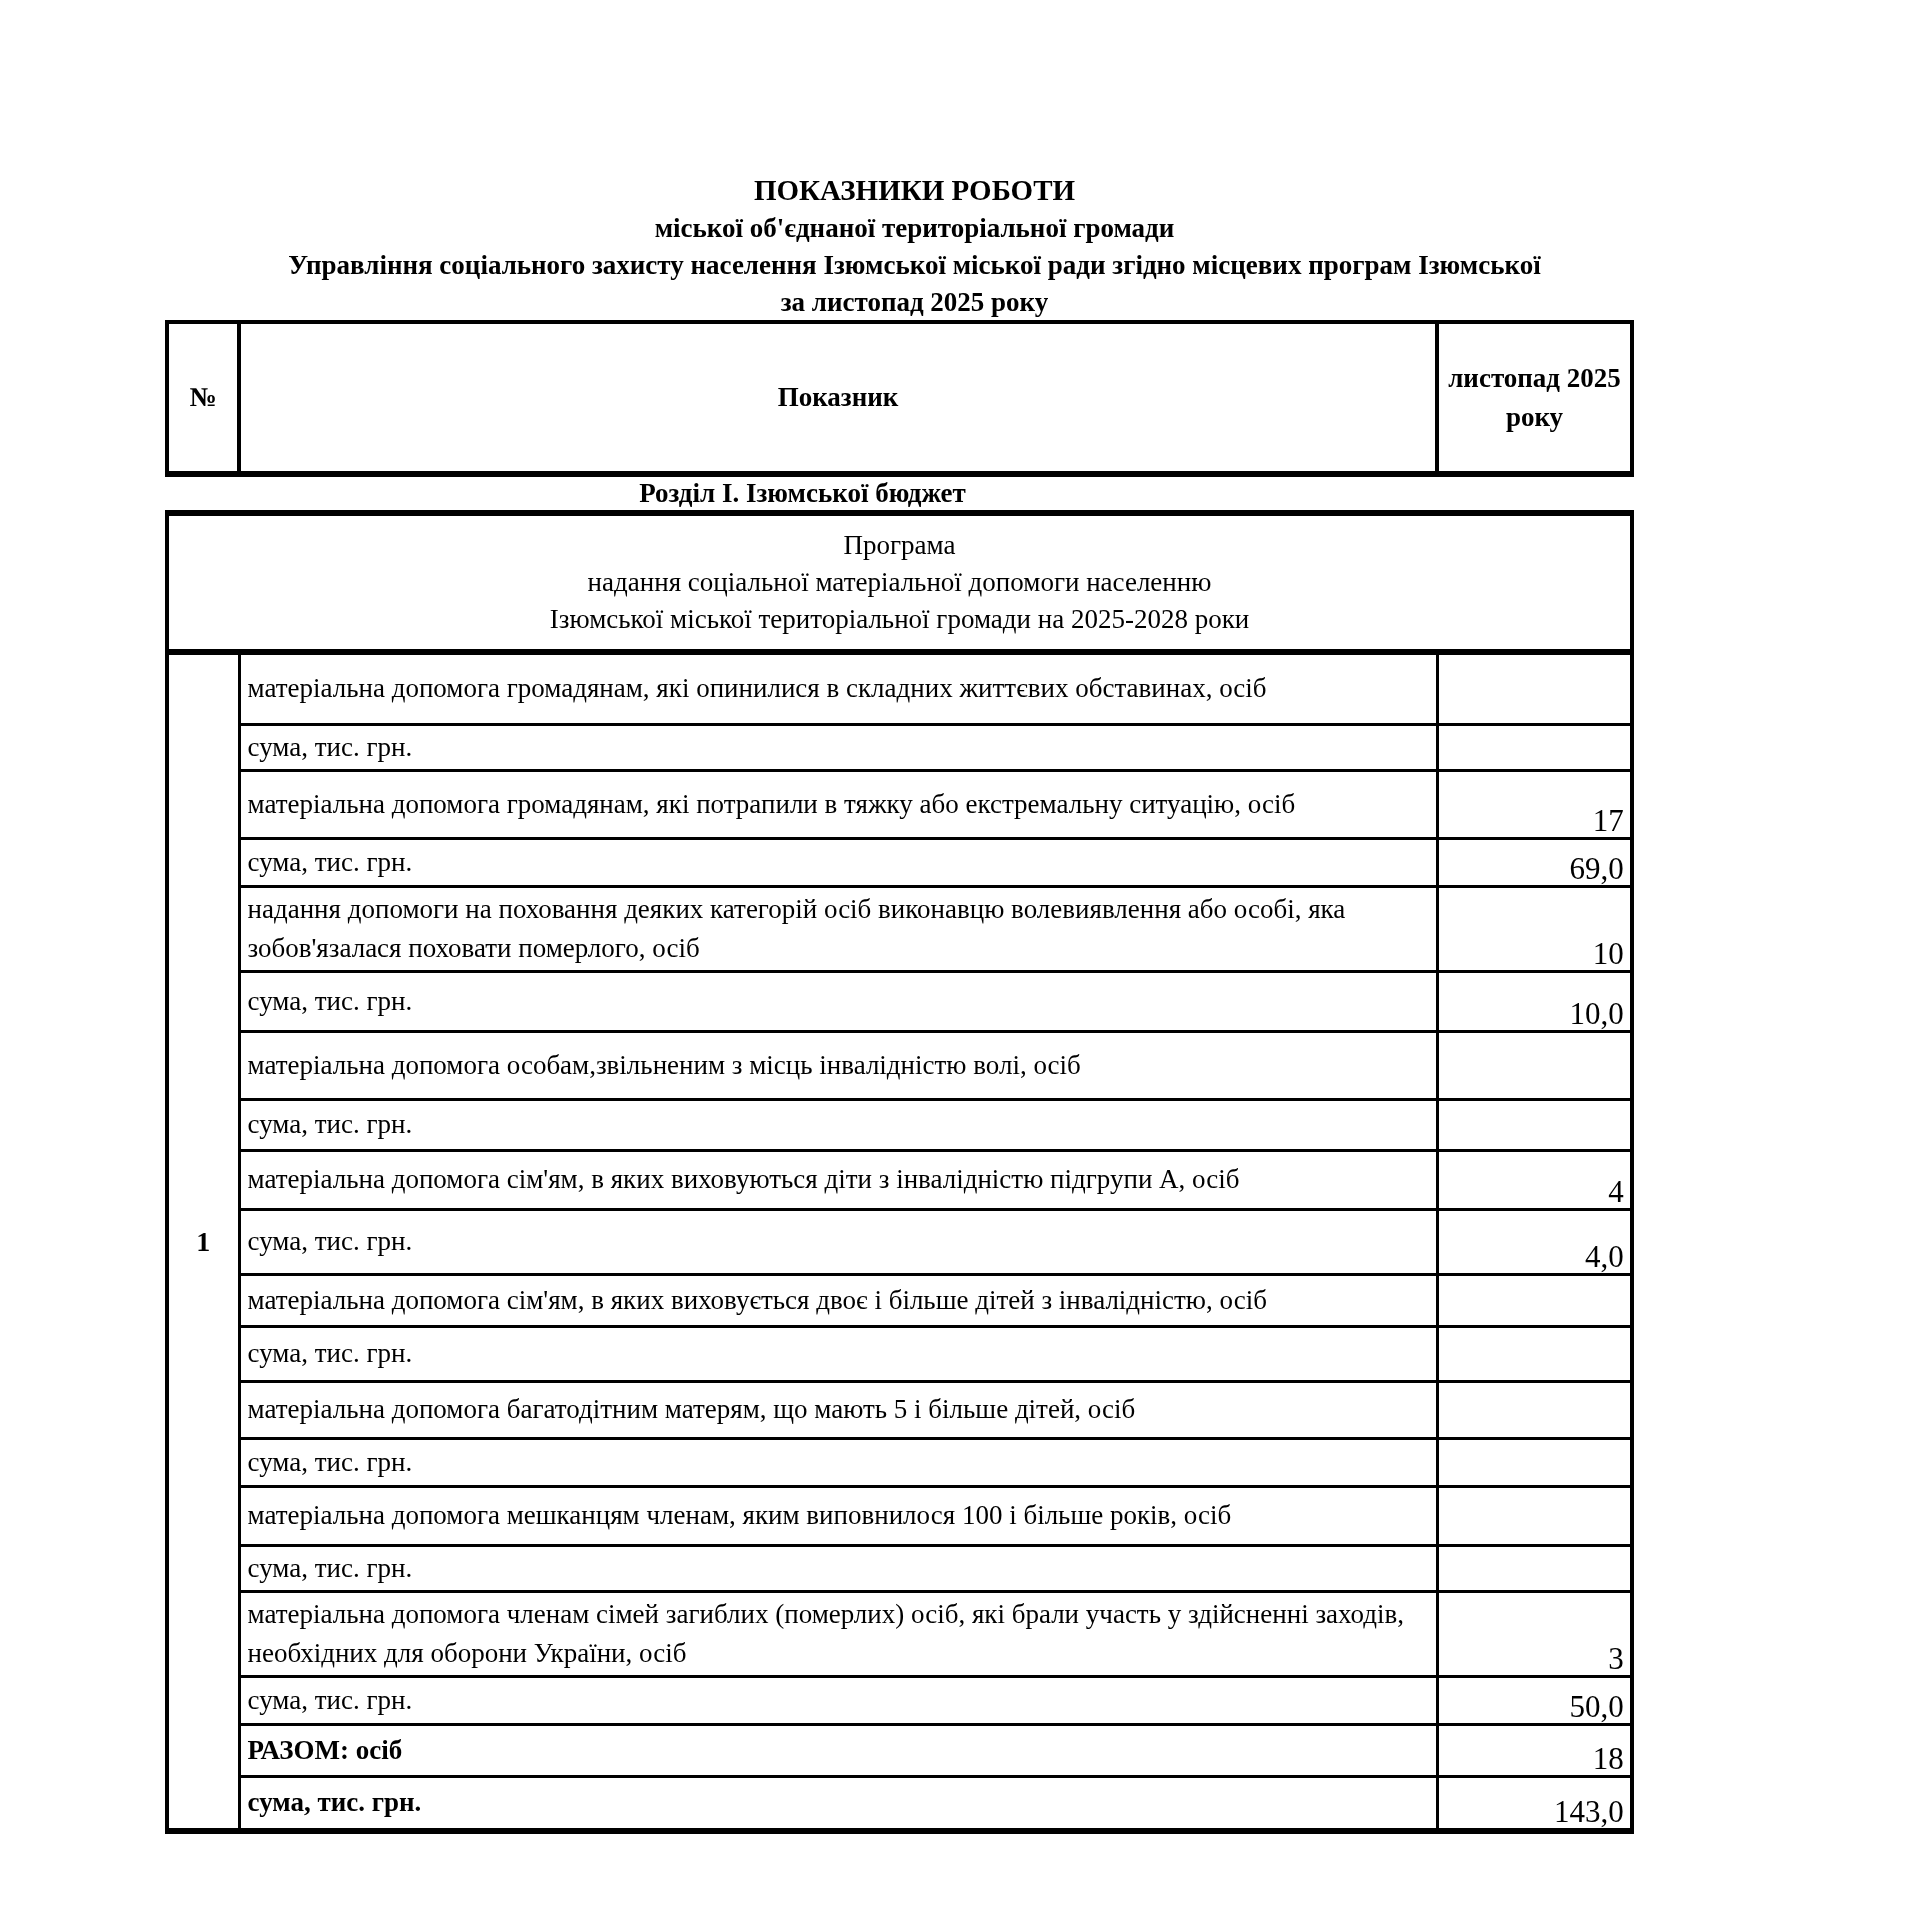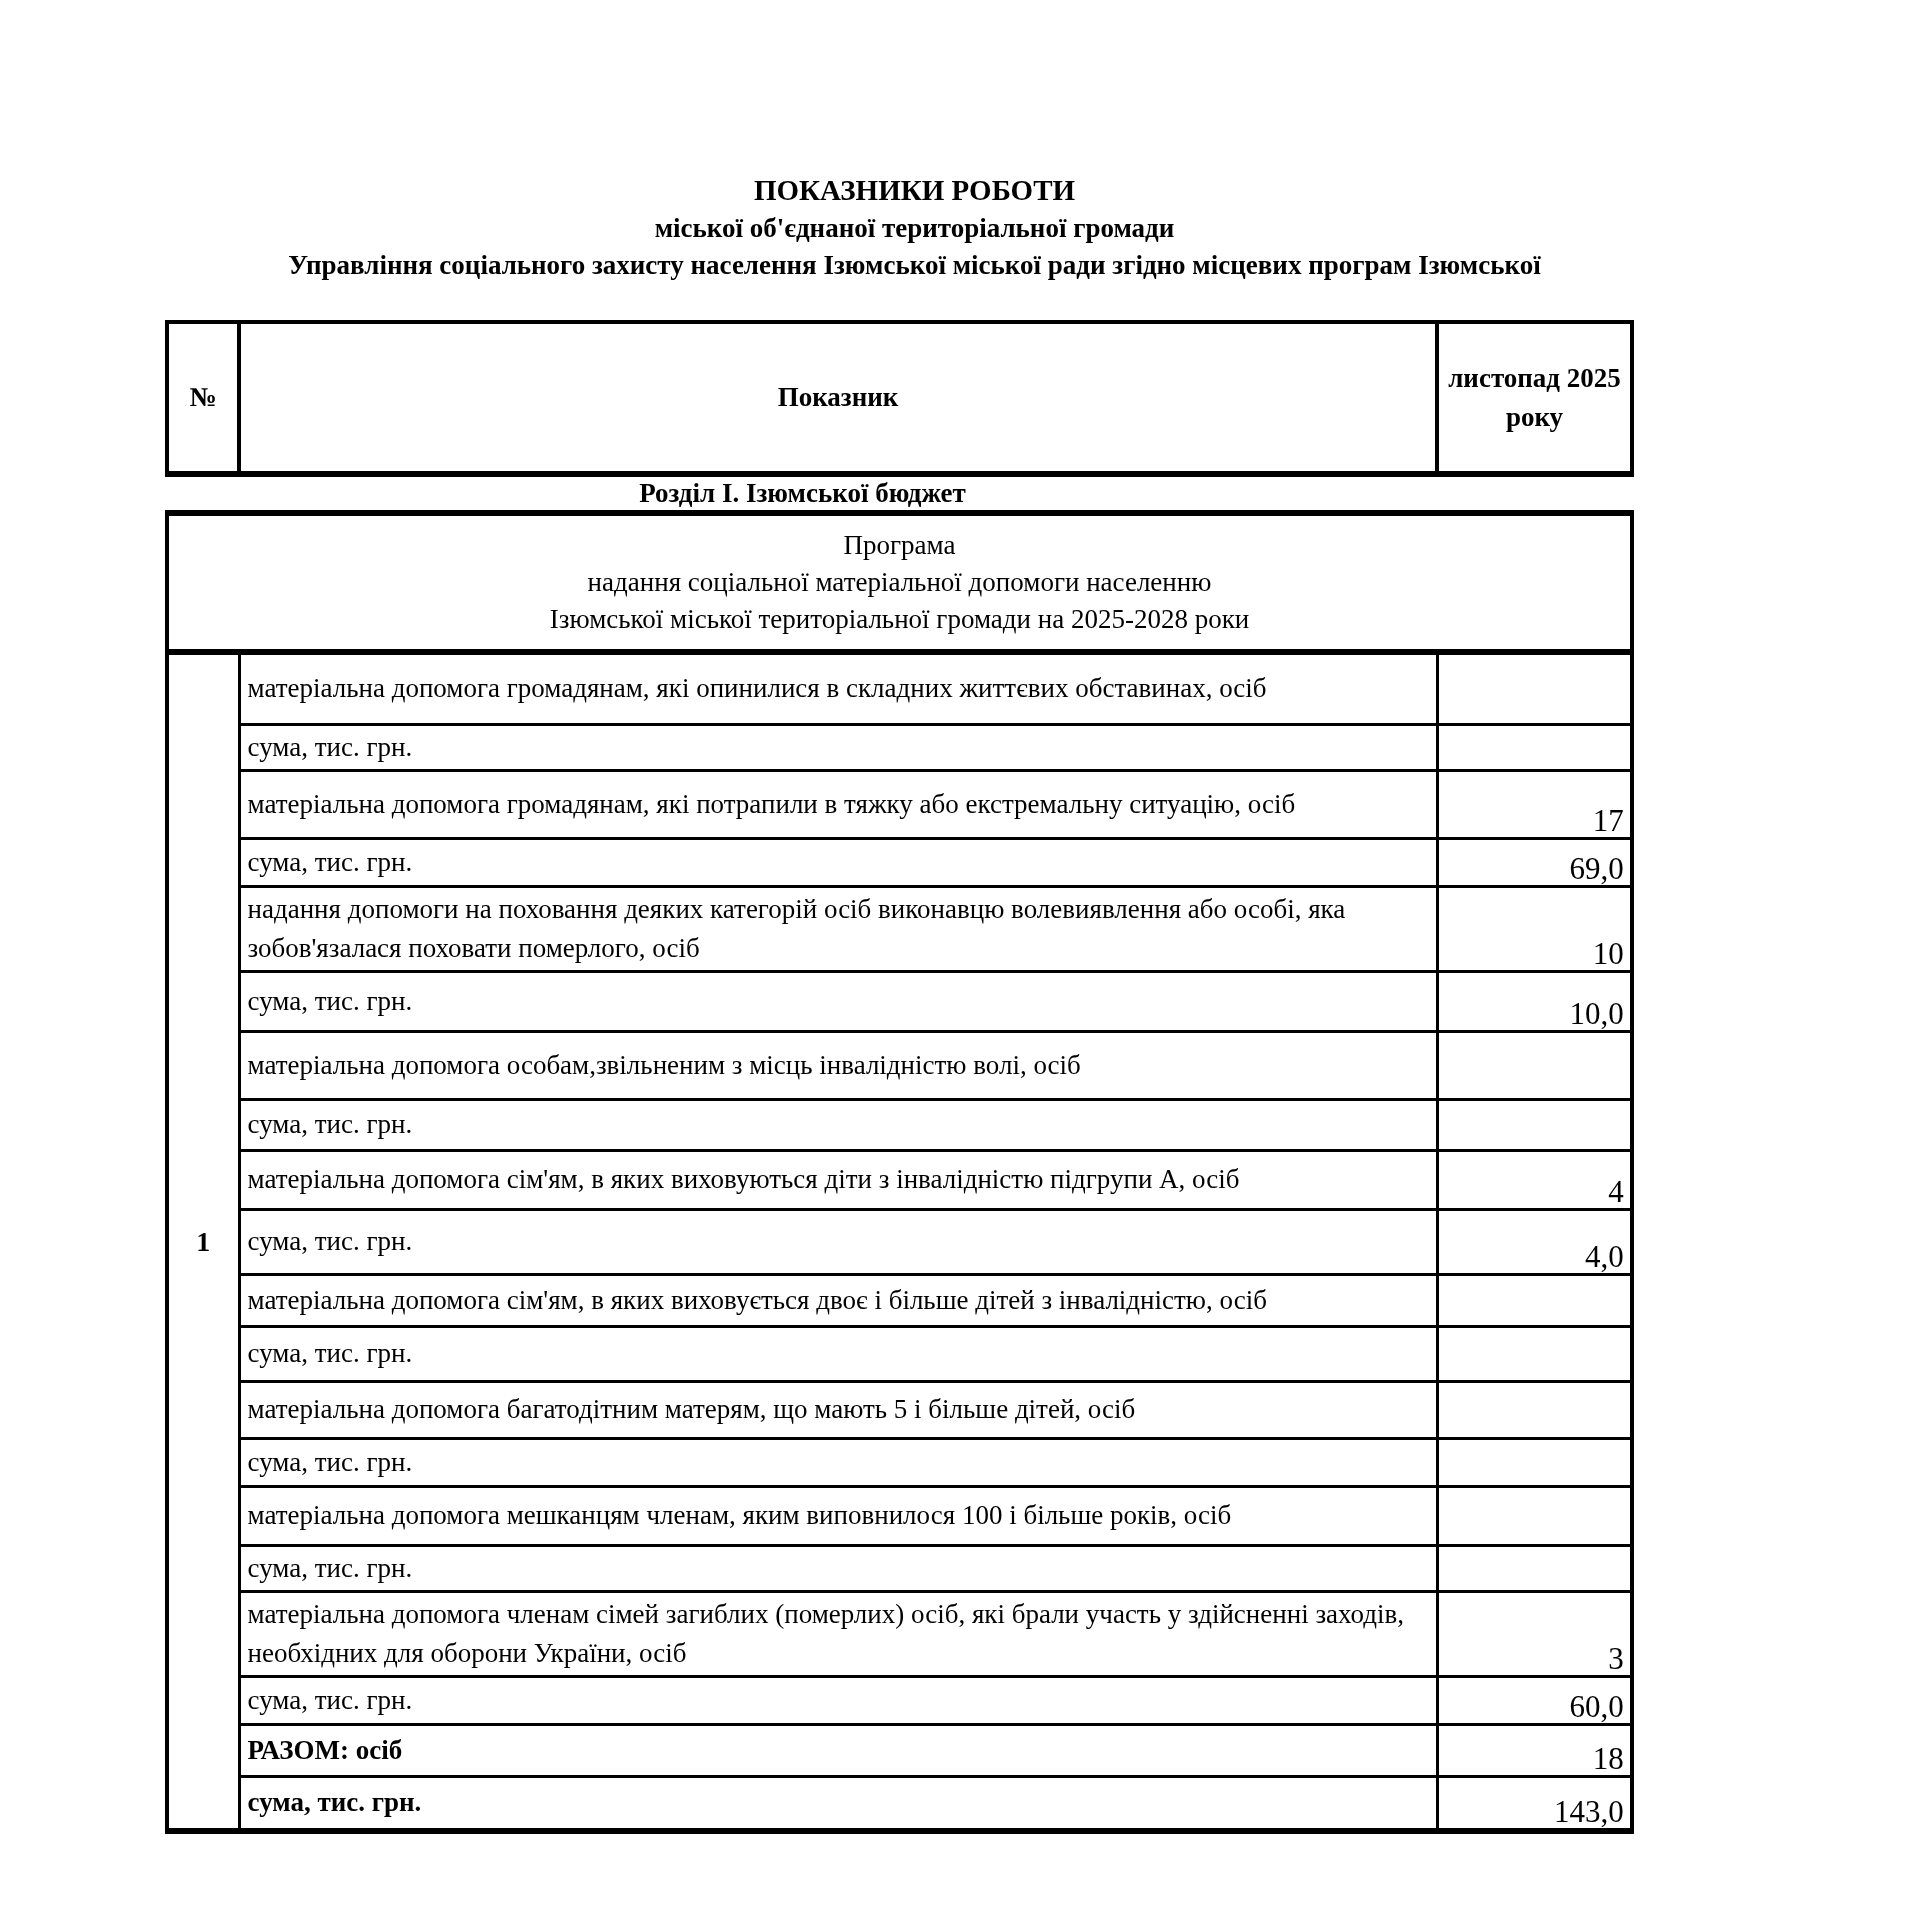--- a/index.html
+++ b/index.html
@@ -117,20 +117,21 @@
 
   .bold-label { font-weight: bold; }
 </style>
 </head>
 <body>
 
 <div class="titles">
   <div class="doc-title">ПОКАЗНИКИ РОБОТИ</div>
   <div class="doc-subtitle">міської об'єднаної територіальної громади</div>
   <div class="doc-subtitle">Управління соціального захисту населення Ізюмської міської ради згідно місцевих програм Ізюмської</div>
+  <div class="doc-subtitle">за листопад 2025 року</div>
 </div>
 
 <table class="sheet">
   <colgroup>
     <col class="c-num">
     <col class="c-ind">
     <col class="c-val">
   </colgroup>
   <tbody>
 
@@ -216,21 +217,21 @@
     <tr style="height:46px;">
       <td class="ind-cell">сума, тис. грн.</td>
       <td class="val-cell"></td>
     </tr>
     <tr style="height:85px;">
       <td class="ind-cell">матеріальна допомога членам сімей загиблих (померлих) осіб, які брали участь у здійсненні заходів, необхідних для оборони України, осіб</td>
       <td class="val-cell">3</td>
     </tr>
     <tr style="height:48px;">
       <td class="ind-cell">сума, тис. грн.</td>
-      <td class="val-cell">60,0</td>
+      <td class="val-cell">50,0</td>
     </tr>
     <tr style="height:52px;">
       <td class="ind-cell bold-label">РАЗОМ: осіб</td>
       <td class="val-cell">18</td>
     </tr>
     <tr style="height:55px;" class="last-row">
       <td class="ind-cell bold-label">сума, тис. грн.</td>
       <td class="val-cell">143,0</td>
     </tr>
   </tbody>

